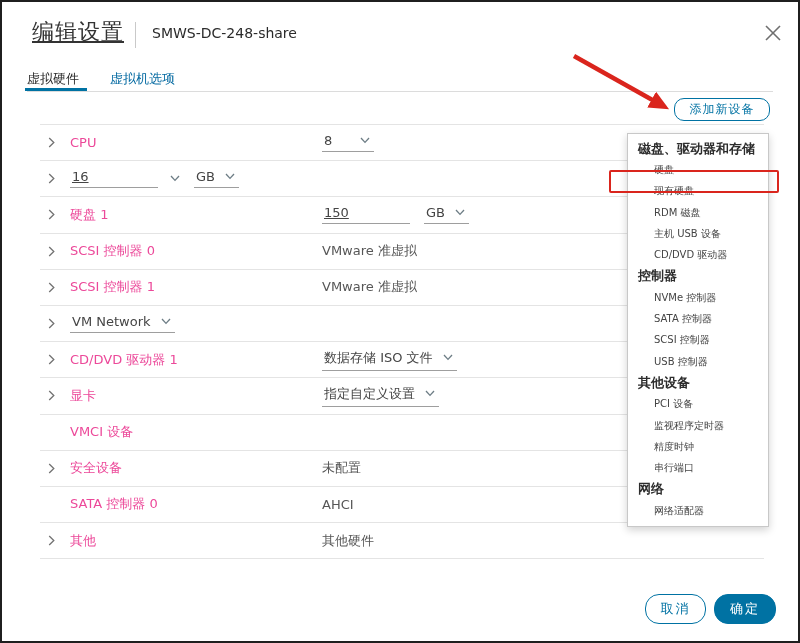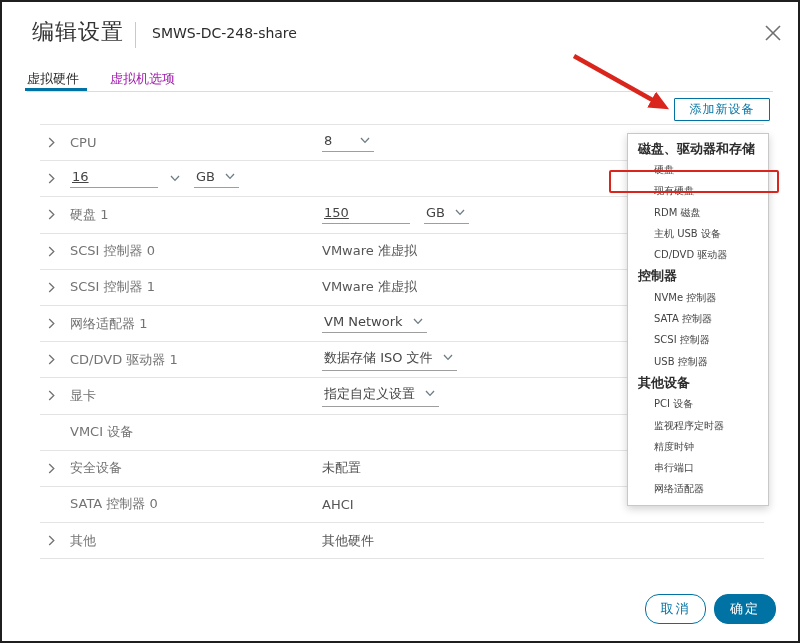--- a/index.html
+++ b/index.html
@@ -6,42 +6,42 @@
   html,body { background:#fff; }
   body {
     font-family: "DejaVu Sans", "Liberation Sans", sans-serif;
     width: 800px; height: 643px;
   }
   .dialog {
     position: relative; width: 800px; height: 643px;
     background: #fff; border: 2px solid #1f1f1f; overflow: hidden;
   }
   
-  .title { position:absolute; left:30px; top:15px; font-size:22px; color:#333; letter-spacing:1px; }
+  .title { position:absolute; left:30px; top:15px; font-size:22px; color:#333; letter-spacing:1px;text-decoration:underline; }
   .title-sep { position:absolute; left:133px; top:20px; width:1px; height:26px; background:#c9c9c9; }
   .vm-name { position:absolute; left:150px; top:23px; font-size:14px; color:#2b2b2b; }
   .close-btn { position:absolute; left:760px; top:20px; width:22px; height:22px; cursor:pointer; }
   
   .tabs-baseline { position:absolute; left:25px; right:25px; top:89px; height:1px; background:#dcdcdc; }
   .tab { position:absolute; top:68px; font-size:13px; cursor:pointer; }
   .tab.active { left:25px; color:#2b2b2b; }
-  .tab.inactive { left:108px; color:#a21caf; }
+  .tab.inactive { left:108px; color:#0369a1; }
   .tab-underline { position:absolute; left:23px; top:86px; width:62px; height:3px; background:#0072a3; }
   
   .add-btn {
     position:absolute; left:672px; top:96px; width:96px; height:23px;
-    border:1px solid #0072a3; border-radius:1px; background:#fff;
+    border:1px solid #0072a3; border-radius:10px; background:#fff;
     color:#0072a3; font-size:12px; display:flex; align-items:center; justify-content:center;
     cursor:pointer; letter-spacing:1px;
   }
   
   .rows { position:absolute; left:38px; top:122px; width:724px; border-top:1px solid #e4e4e4; }
   .hw-row { height:36.2px; border-bottom:1px solid #e4e4e4; display:flex; align-items:center; padding-left:8px; }
   .caret { width:18px; margin-right:4px; display:flex; align-items:center; }
-  .hw-label { width:252px; font-size:13px; color:#737373; }
+  .hw-label { width:252px; font-size:13px; color:#ec4899; }
   .hw-ctl { display:flex; align-items:center; }
   .sel {
     display:inline-flex; align-items:center; gap:10px;
     border-bottom:1px solid #9e9e9e; padding:0 4px 3px 2px;
     font-size:13px; color:#454545; cursor:pointer;
   }
   .sel.cpu { width:52px; justify-content:space-between; }
   .hw-input {
     width:88px; border:none; border-bottom:1px solid #9e9e9e; background:transparent;
     font-family:inherit; font-size:13px; color:#454545; padding:0 2px 3px 2px; outline:none;text-decoration:underline;
@@ -176,21 +176,20 @@
         <span class="hw-ctl">
           <span class="val-text">VMware 准虚拟</span>
         </span>
       </div>
       <div class="hw-row">
         <span class="caret">
           <svg width="7" height="11" viewBox="0 0 7 11">
             <path d="M1.2 1 L5.8 5.5 L1.2 10" fill="none" stroke="#727272" stroke-width="1.3"></path>
           </svg>
         </span>
-        <span class="hw-label">网络适配器 1</span>
         <span class="hw-ctl">
           <span class="sel">
             <span>VM Network</span>
             <span style="display:flex">
               <svg width="10" height="7" viewBox="0 0 10 7">
                 <path d="M1 1 L5 5.4 L9 1" fill="none" stroke="#6d7d85" stroke-width="1.3"></path>
               </svg>
             </span>
           </span>
         </span>
@@ -277,20 +276,21 @@
       <div class="menu-header">控制器</div>
       <div class="menu-item">NVMe 控制器</div>
       <div class="menu-item">SATA 控制器</div>
       <div class="menu-item">SCSI 控制器</div>
       <div class="menu-item">USB 控制器</div>
       <div class="menu-header">其他设备</div>
       <div class="menu-item">PCI 设备</div>
       <div class="menu-item">监视程序定时器</div>
       <div class="menu-item">精度时钟</div>
       <div class="menu-item">串行端口</div>
+      <div class="menu-header">网络</div>
       <div class="menu-item">网络适配器</div>
     </div>
 
   <div class="red-box"></div>
   <svg class="arrow-svg" width="125" height="78" viewBox="0 0 125 78">
     <defs>
       <marker id="ah" markerUnits="userSpaceOnUse" markerWidth="24" markerHeight="20" refX="5" refY="9" orient="auto">
         <path d="M0,0 L20,9 L0,18 Z" fill="#da251d"></path>
       </marker>
     </defs>

